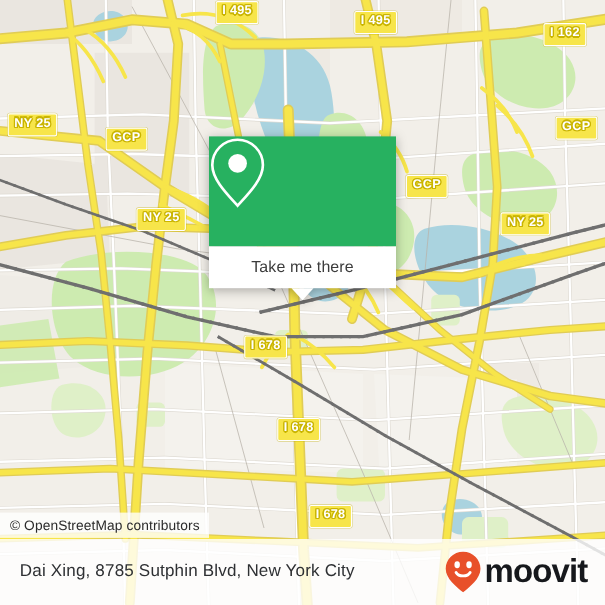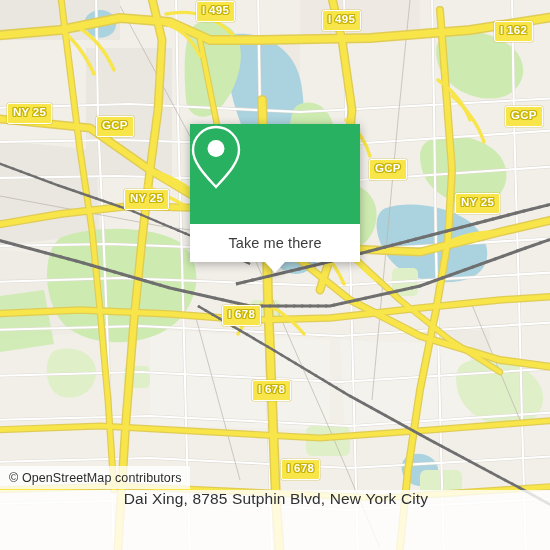--- a/index.html
+++ b/index.html
@@ -87,21 +87,20 @@
   }
 
   
   #footer {
     position: absolute;
     left: 0; right: 0; bottom: 0;
     height: 60px;
     background: rgba(255,255,255,.80);
     display: flex; align-items: center;
     padding: 0 16px 0 18px;
-    flex-direction: column;
   }
   #footer-title {
     flex: 1;
     font-size: 15.5px;
     color: #2e3033;
     letter-spacing: .15px;
     white-space: nowrap;
   }
   #brand { display: flex; align-items: center; gap: 2px; }
   #brand-word {
@@ -338,15 +337,24 @@
       </div>
       <div id="popup-body">
         <span>Take me there</span>
       </div>
       <div id="popup-tail"></div>
     </div>
   </div>
 
   <div id="footer">
     <div id="footer-title">Dai Xing, 8785 Sutphin Blvd, New York City</div>
+    <div id="brand">
+      <svg width="34" height="40" viewBox="0 0 34 40">
+        <path d="M17 1.5 C8.2 1.5 1.2 8.4 1.2 17 C1.2 26 11 33.5 17 38.5 C23 33.5 32.8 26 32.8 17 C32.8 8.4 25.8 1.5 17 1.5 Z" fill="#e8502a"></path>
+        <ellipse cx="11.6" cy="13.4" rx="2.5" ry="3.1" fill="#ffffff"></ellipse>
+        <ellipse cx="22.4" cy="13.4" rx="2.5" ry="3.1" fill="#ffffff"></ellipse>
+        <path d="M10.6 20.4 C13 24.6 21 24.6 23.4 20.4" fill="none" stroke="#ffffff" stroke-width="2.6" stroke-linecap="round"></path>
+      </svg>
+      <div id="brand-word">moovit</div>
+    </div>
   </div>
 
 </div>
 
 </body></html>

